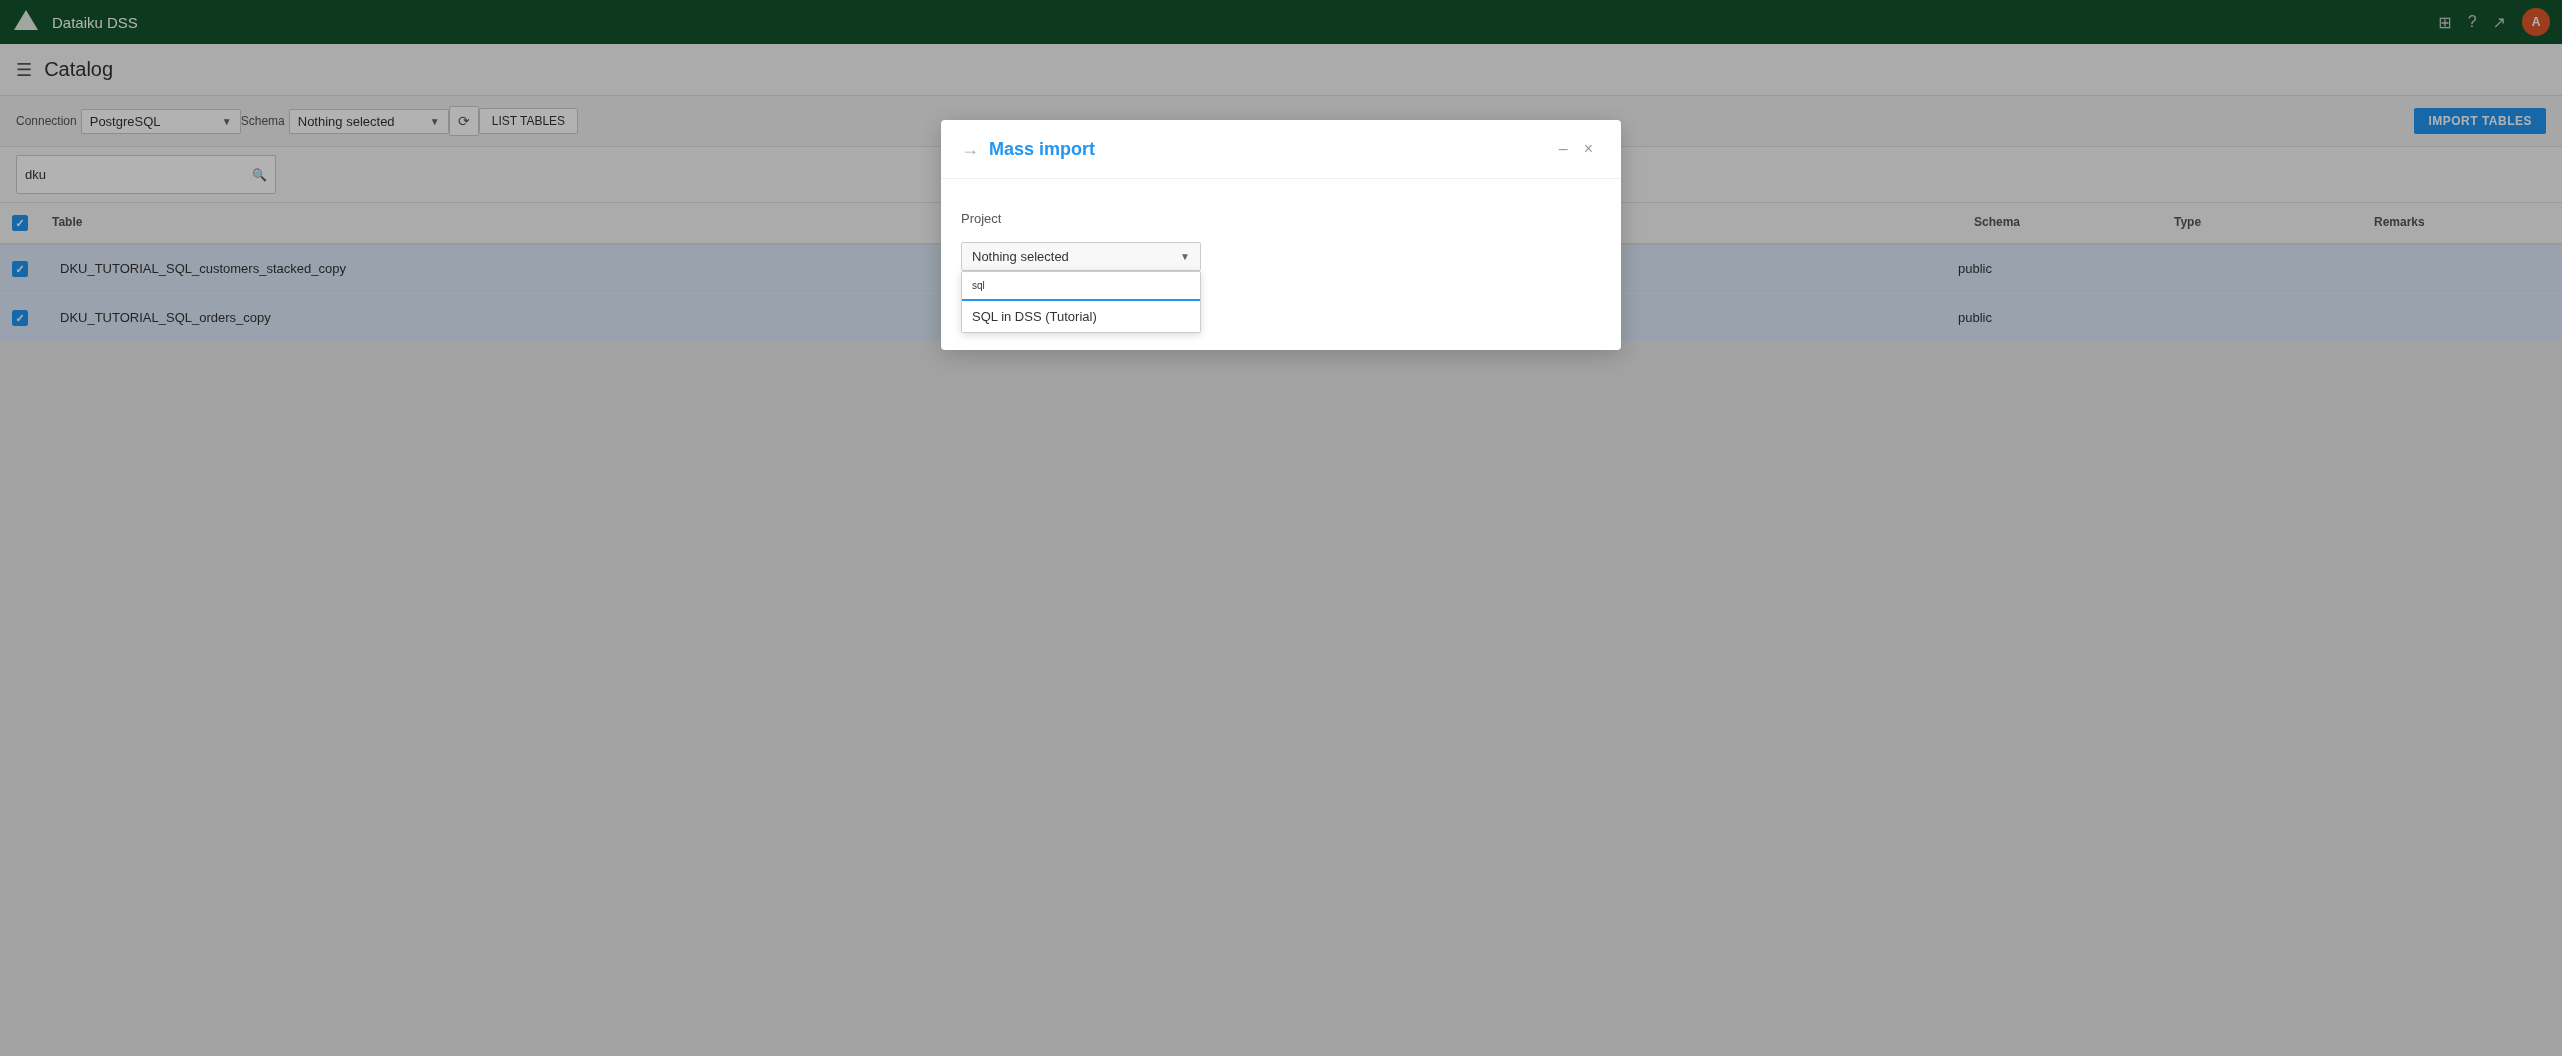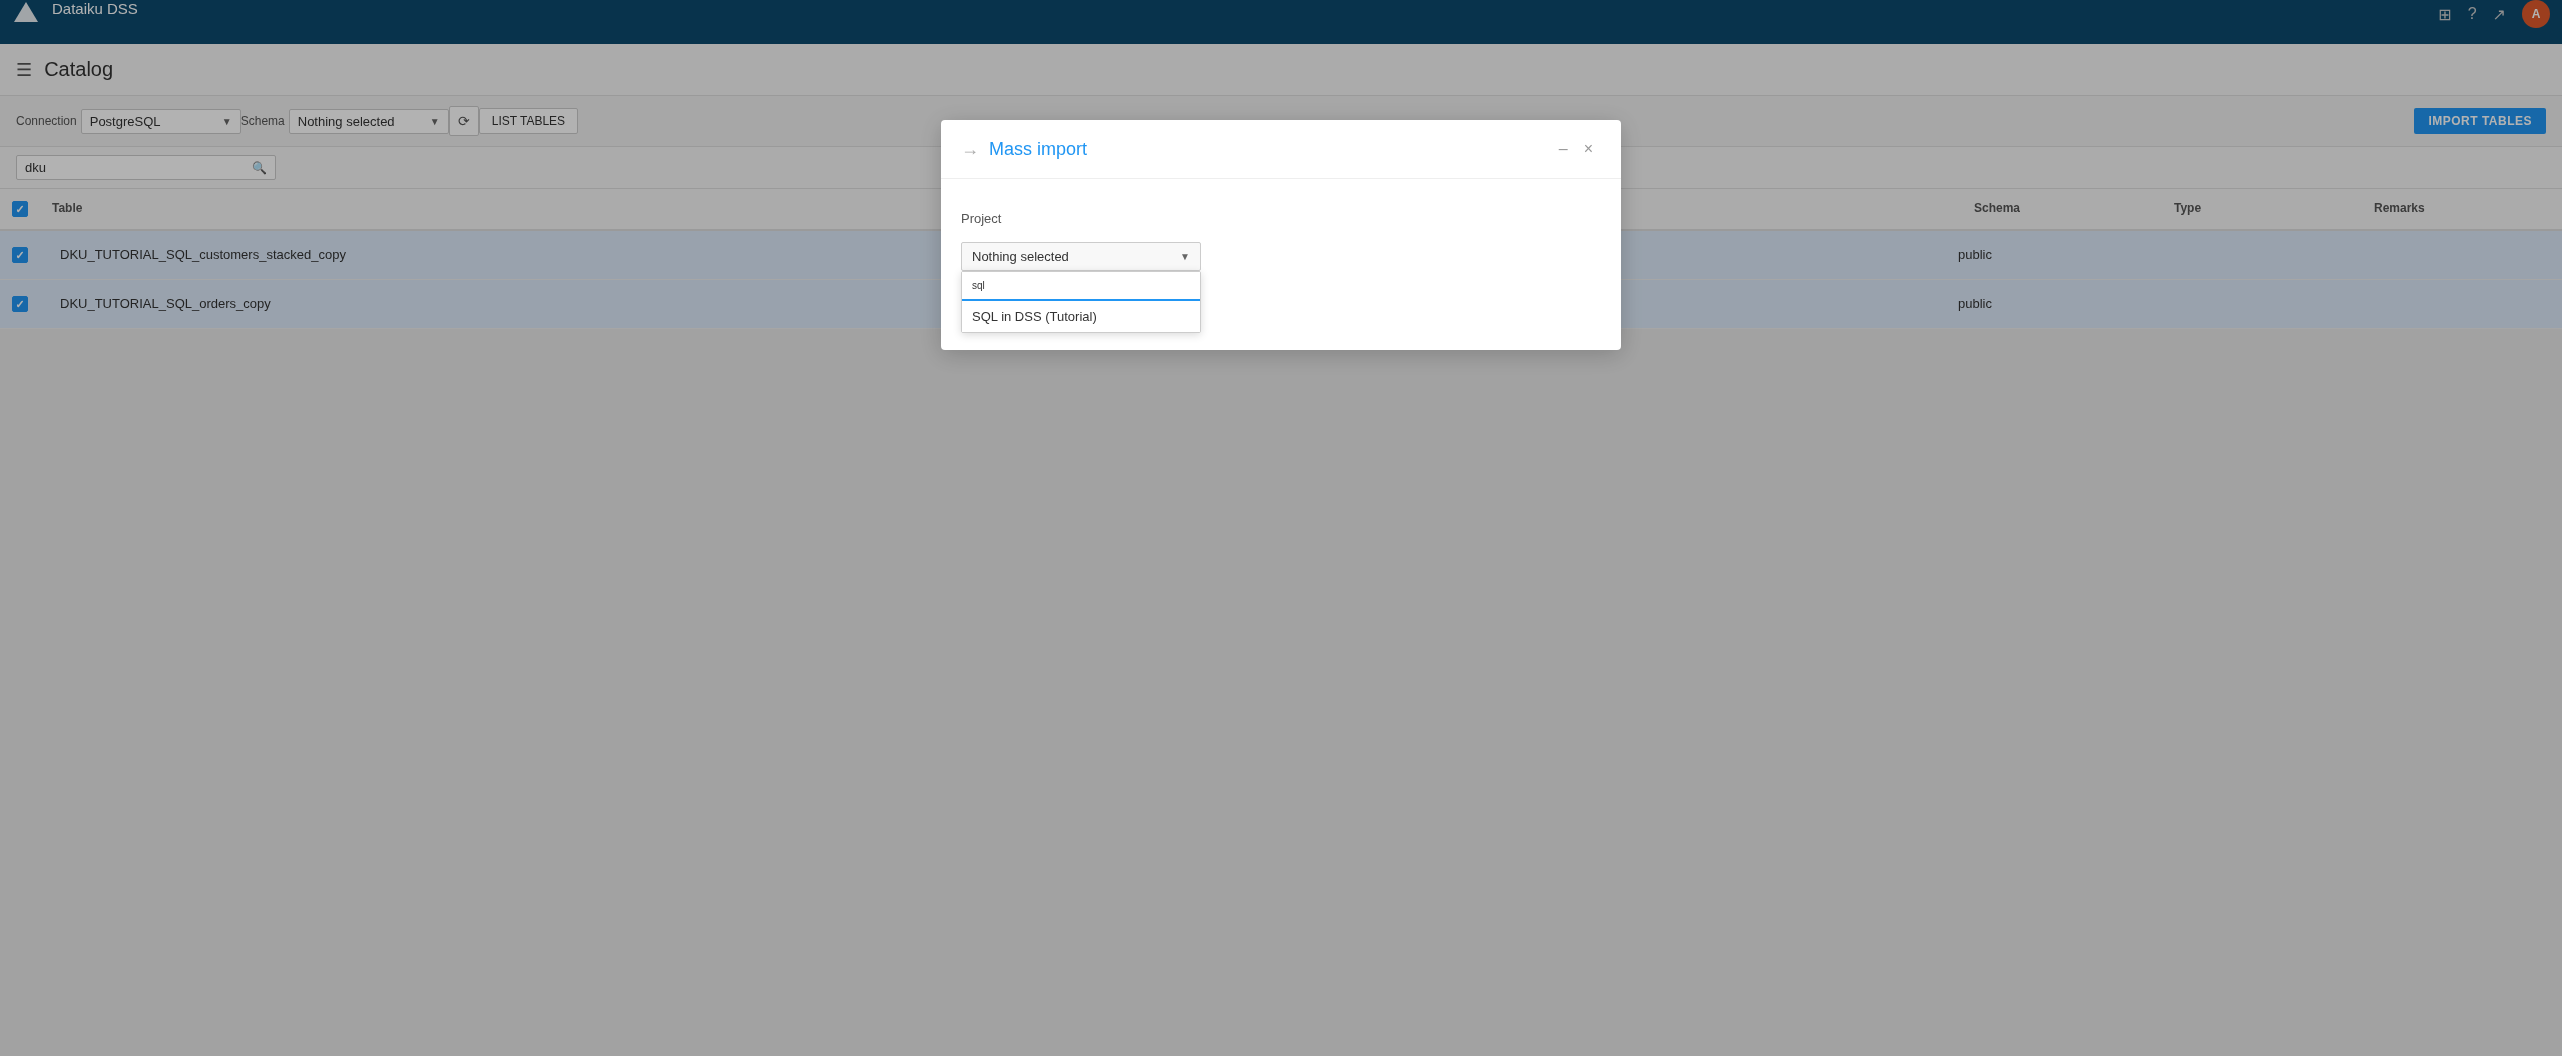--- a/index.html
+++ b/index.html
@@ -1,21 +1,21 @@
 <!DOCTYPE html>
 <html><head>
   <meta charset="utf-8">
   <style>
     * { box-sizing: border-box; margin: 0; padding: 0; }
     body { font-family: 'Helvetica Neue', Arial, sans-serif; font-size: 13px; background: #e8e8e8; color: #333; overflow: hidden; }
 
     
     .topbar {
-      display: flex; align-items: flex-start;
-      background: #0c4a6e; color: #fff;
+      display: flex; align-items: center;
+      background: #14532d; color: #fff;
       height: 44px; padding: 0 12px;
       position: relative; z-index: 100;
     }
     .topbar-logo { width: 28px; height: 28px; margin-right: 12px; }
     .topbar-title { font-size: 15px; font-weight: 400; flex: 1; }
     .topbar-icons { display: flex; align-items: center; gap: 16px; }
     .topbar-icon { color: #ccc; font-size: 16px; cursor: pointer; }
     .topbar-avatar {
       width: 28px; height: 28px; border-radius: 50%;
       background: #e05a2b; color: #fff;
@@ -73,21 +73,21 @@
     }
 
     
     .search-bar {
       background: #f5f5f5; padding: 8px 16px;
       border-bottom: 1px solid #ddd;
     }
     .search-input-wrap {
       display: flex; align-items: center;
       border: 1px solid #ccc; background: #fff;
-      border-radius: 2px; padding: 4px 8px; width: 260px;
+      border-radius: 2px; padding: 11px 8px; width: 260px;
     }
     .search-input {
       border: none; outline: none; font-size: 13px;
       flex: 1; color: #333;
     }
     .search-icon { color: #999; font-size: 12px; }
 
     
     .table-container { background: #fff; }
     .table-header {
@@ -135,21 +135,21 @@
       background: #fff; border-radius: 4px;
       width: 680px; min-height: 220px;
       box-shadow: 0 4px 24px rgba(0,0,0,0.2);
       position: relative; z-index: 201;
     }
     .modal-header {
       display: flex; align-items: center;
       padding: 16px 20px; border-bottom: 1px solid #eee;
     }
     .modal-icon { color: #aaa; font-size: 18px; margin-right: 10px; }
-    .modal-title { font-size: 18px; font-weight: 400; flex: 1; }
+    .modal-title { font-size: 18px; font-weight: 700; flex: 1; }
     .modal-title span { color: #2196f3; }
     .modal-ctrl-btn {
       background: none; border: none; cursor: pointer;
       color: #999; font-size: 16px; padding: 4px 8px;
     }
     .modal-body { padding: 24px 20px; }
     .modal-row {
       display: flex; align-items: flex-start; gap: 16px; margin-bottom: 12px; flex-direction: column;
     }
     .modal-field-label {

